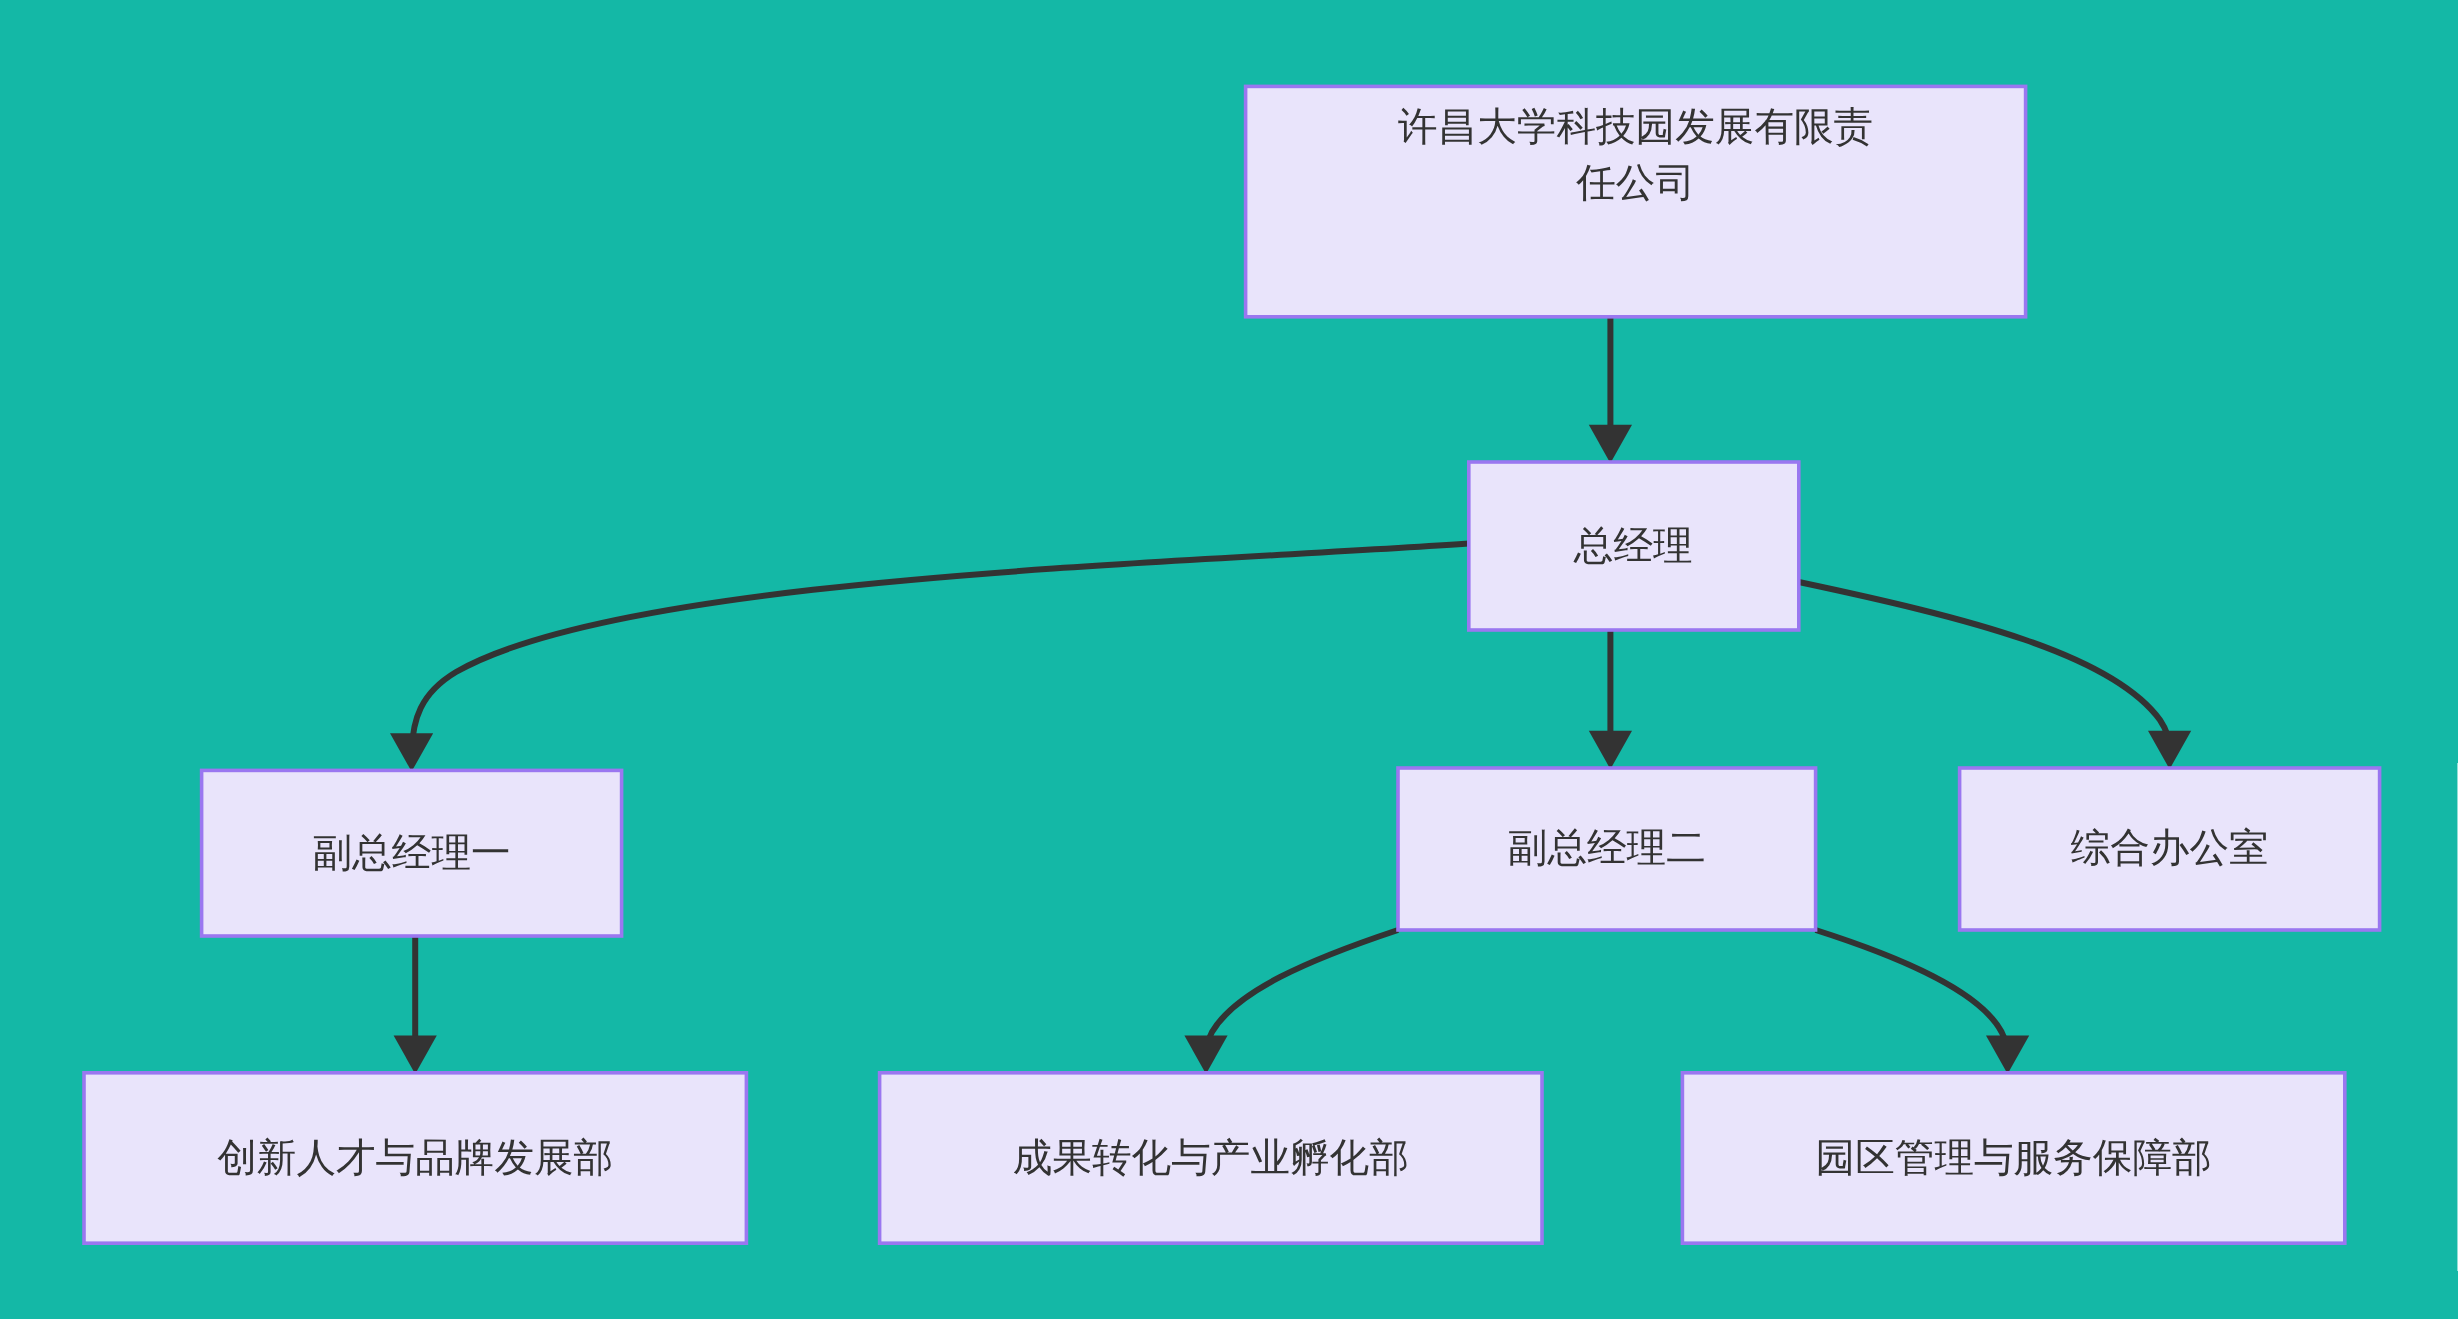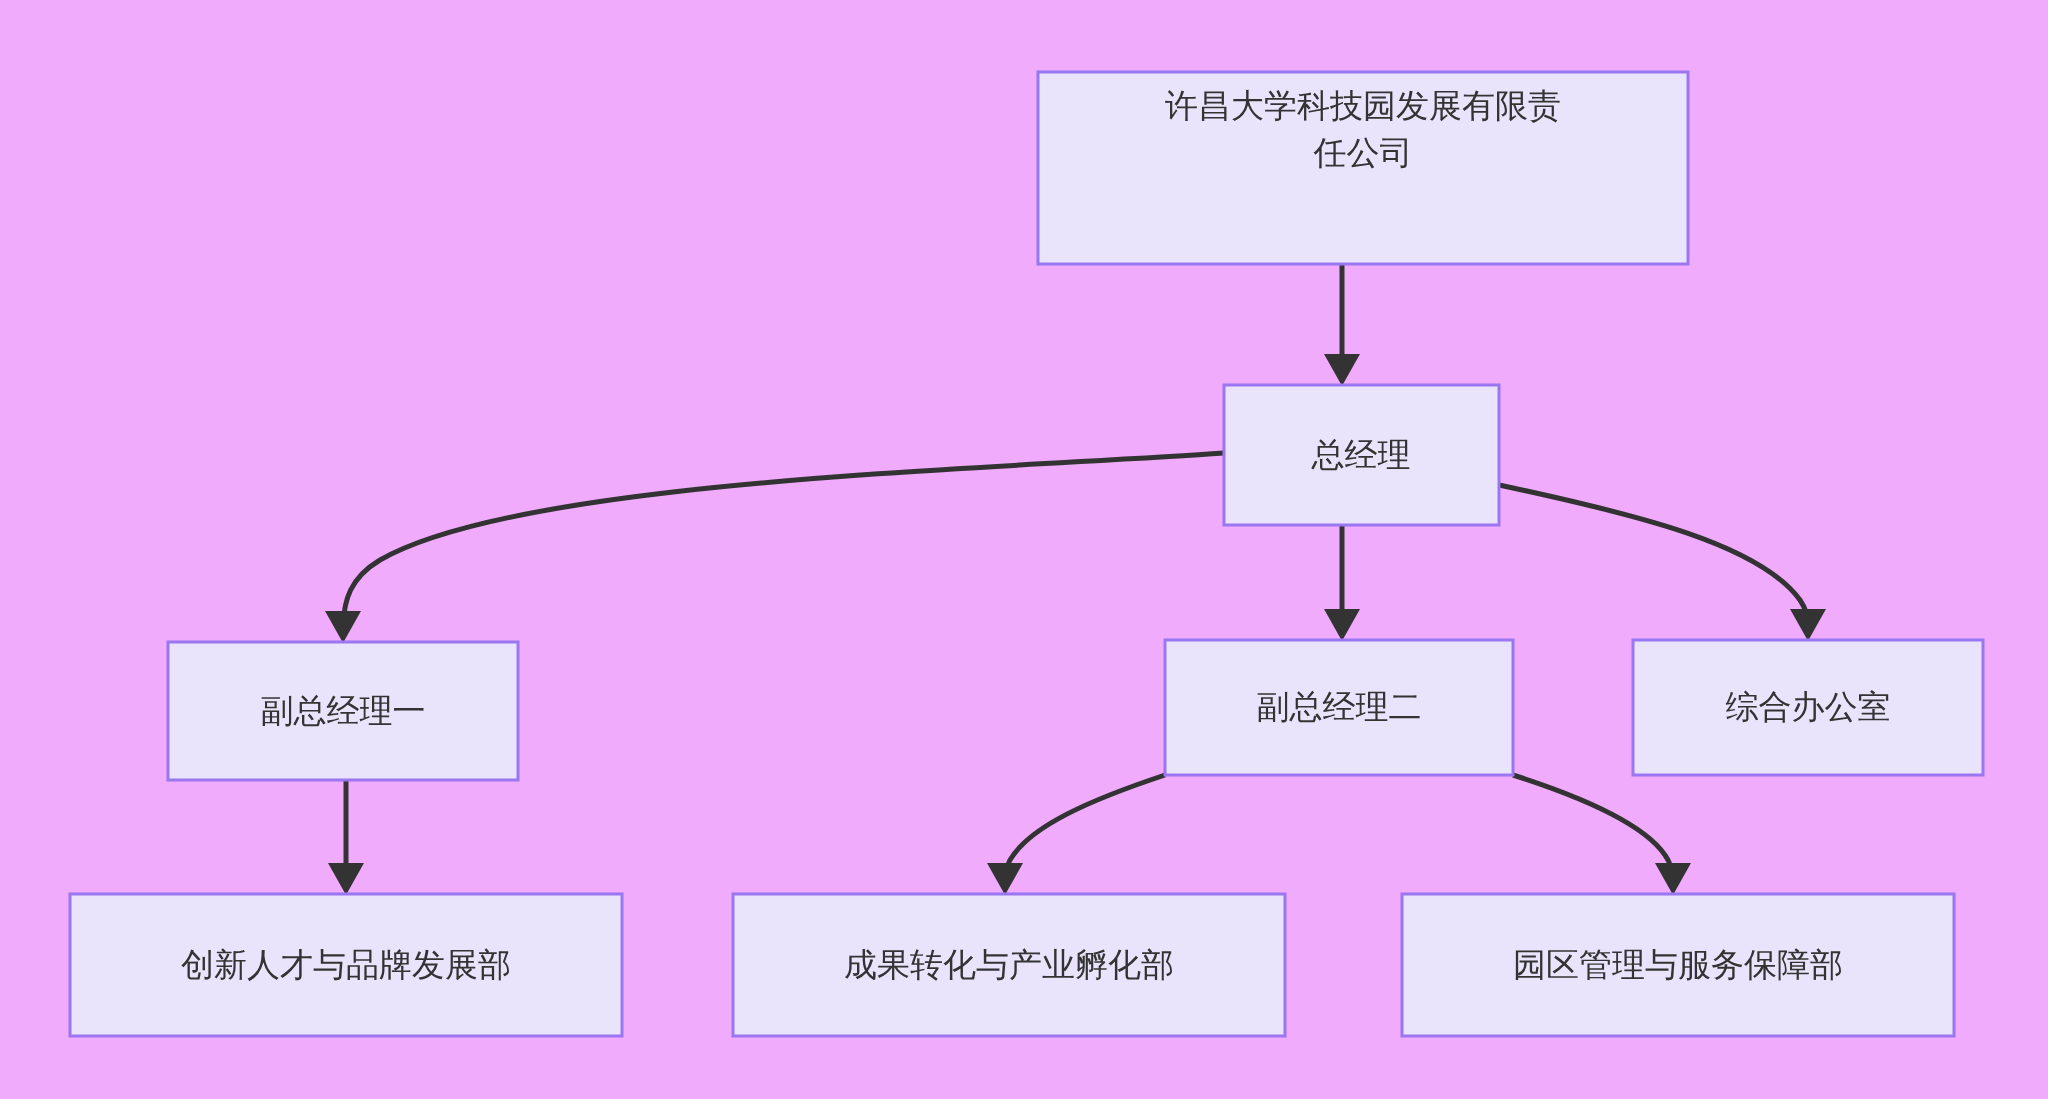--- a/index.html
+++ b/index.html
@@ -10,21 +10,21 @@
   body {
     width: 2048px;
     height: 1099px;
     overflow: hidden;
     font-family: "Liberation Sans", "DejaVu Sans", sans-serif;
   }
   #chart-root {
     position: relative;
     width: 2048px;
     height: 1099px;
-    background: #f0abfc;
+    background: #14b8a6;
   }
   #org-svg {
     display: block;
     width: 2048px;
     height: 1099px;
   }
   .node-box {
     fill: #e9e4fb;
     stroke: #9a77f0;
     stroke-width: 3;

